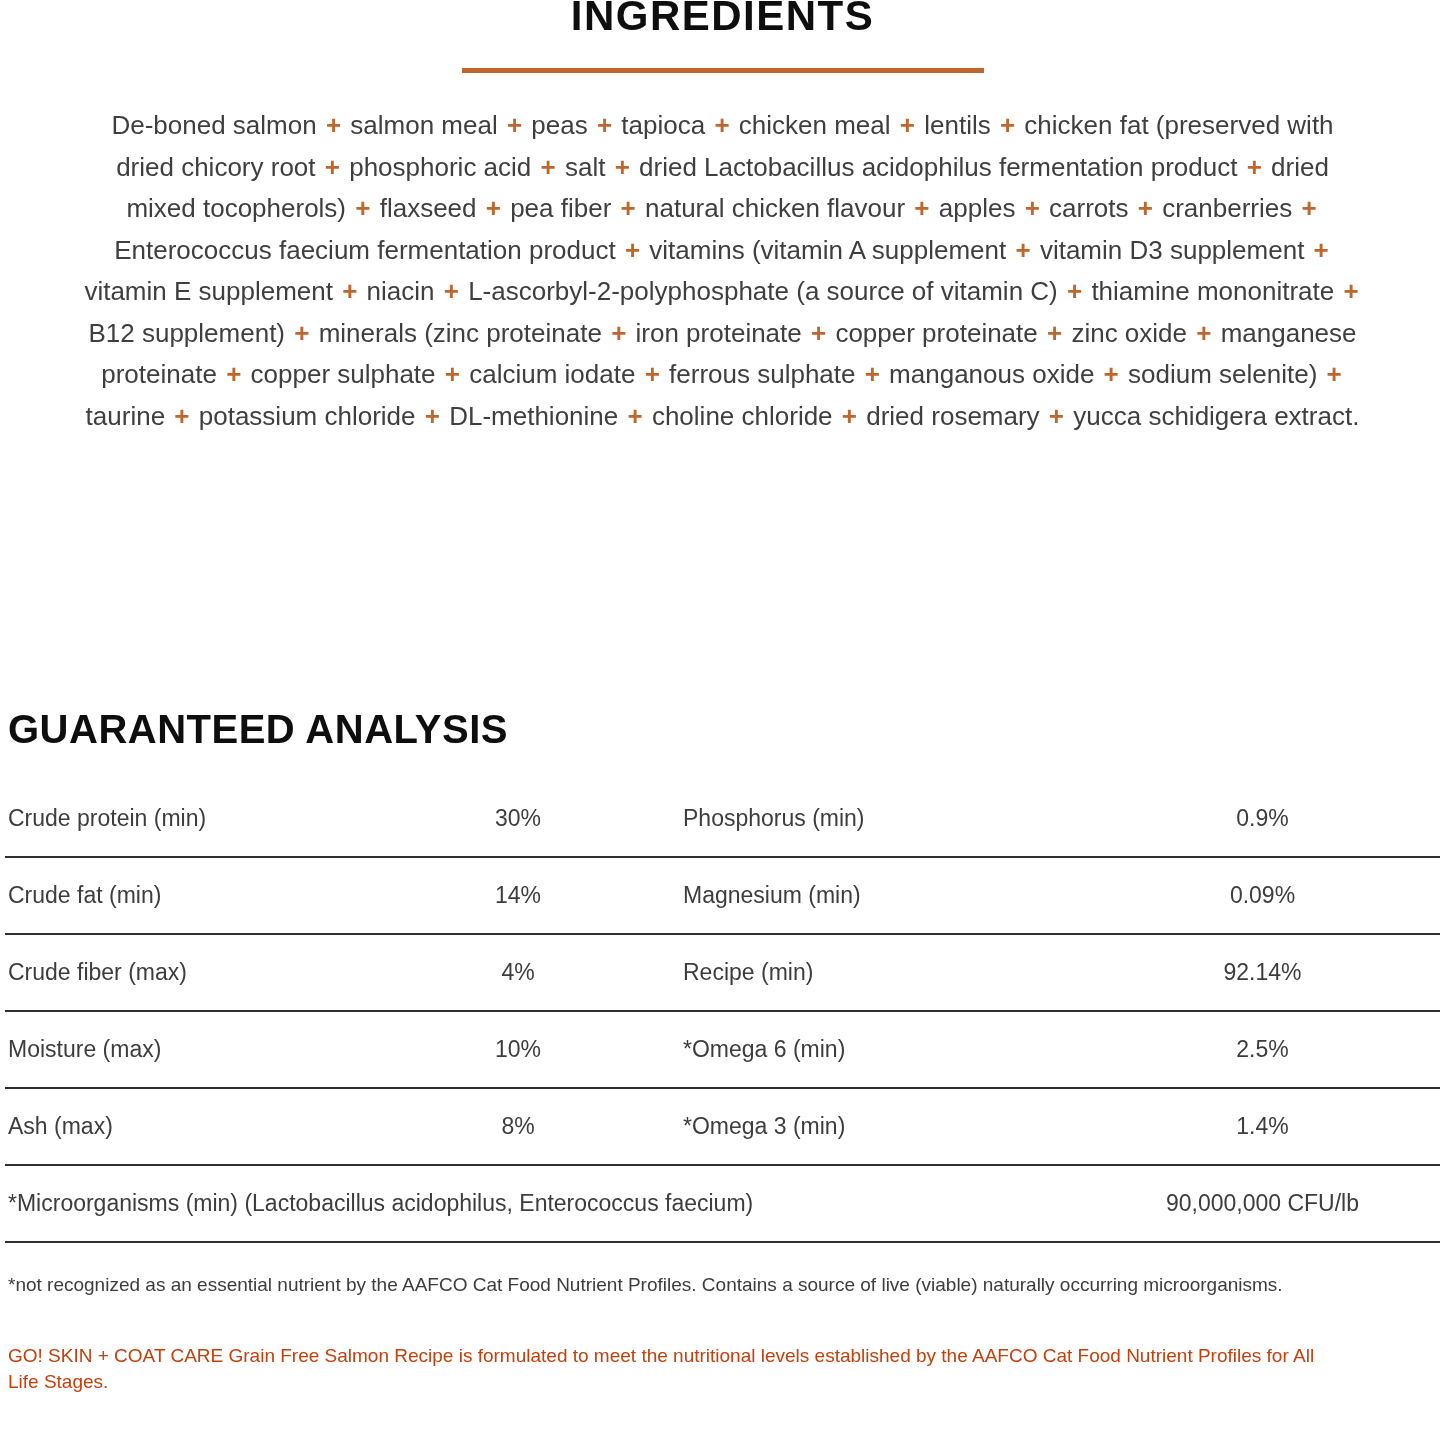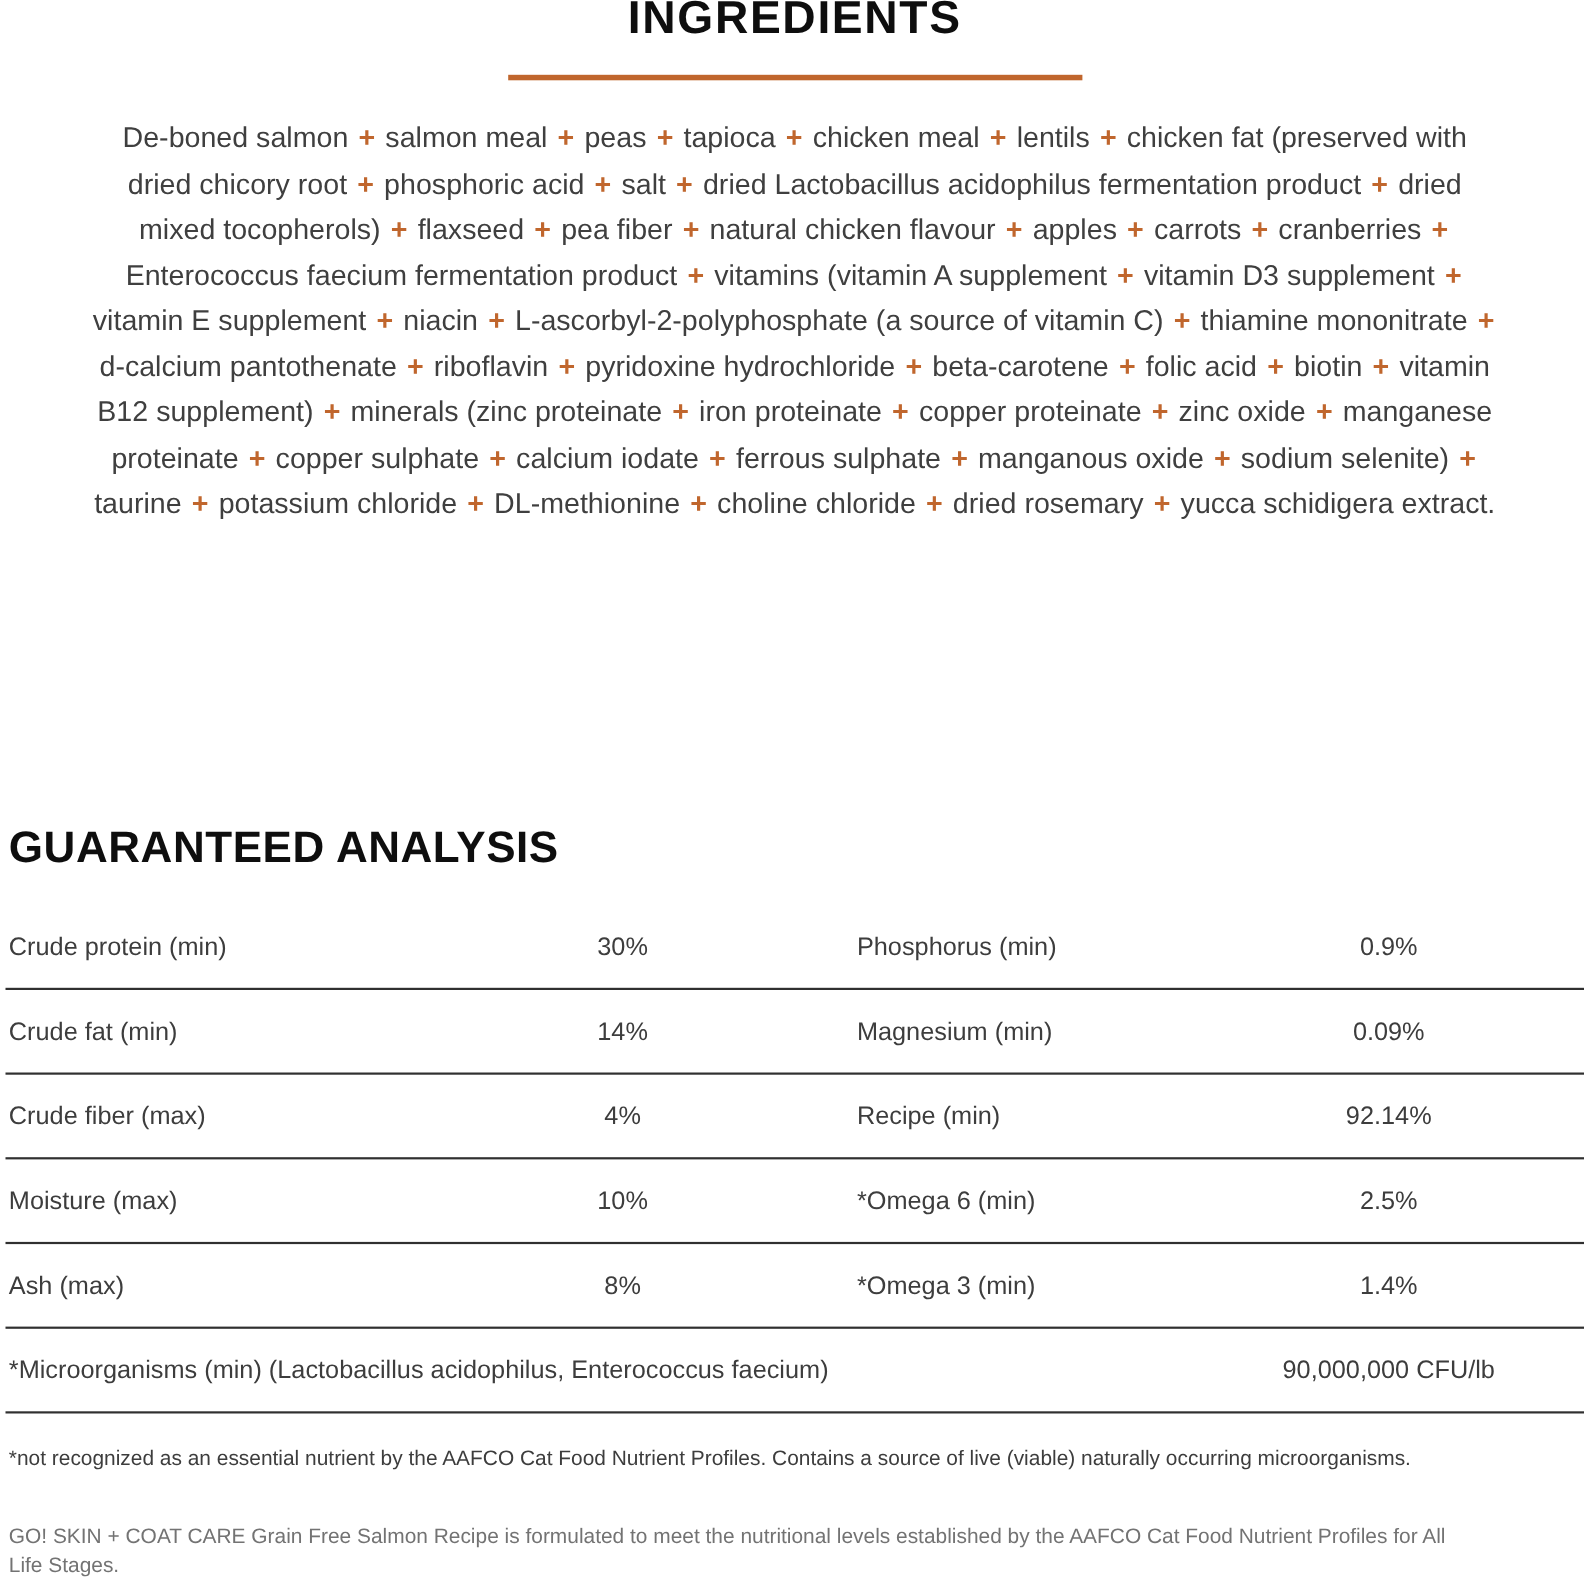--- a/index.html
+++ b/index.html
@@ -48,54 +48,52 @@
     color: #0e0e0e;
     margin: 272px 0 0 8px;
   }
   .ga-table { margin: 32px 5px 0 5px; }
   .ga-row {
     display: grid;
     grid-template-columns: 423px 180px 1fr 355px;
     align-items: center;
     height: 77px;
     border-bottom: 2px solid #303030;
-    gap: 48px;
   }
   .ga-row-full { grid-template-columns: 1fr 355px; }
   .ga-label, .ga-value { font-size: 23px; color: #3d3d3d; }
   .ga-label { padding-left: 3px; white-space: nowrap; }
   .ga-label-right { padding-left: 75px; }
   .ga-value { text-align: center; white-space: nowrap; }
   .footnote {
     margin: 30px 8px 0 8px;
     font-size: 19px;
     line-height: 24px;
     color: #3d3d3d;
   }
   .aafco {
     margin: 46px 8px 0 8px;
     font-size: 19px;
     line-height: 26px;
-    color: #737373;
+    color: #c2410c;
   }
   .aafco-line { white-space: nowrap; }
 </style>
 </head>
 <body>
 
 <section>
   <h1 class="ing-title">INGREDIENTS</h1>
   <div class="divider"></div>
   <div class="ingredients">
       <div class="ing-line">De-boned salmon <span class="plus">+</span> salmon meal <span class="plus">+</span> peas <span class="plus">+</span> tapioca <span class="plus">+</span> chicken meal <span class="plus">+</span> lentils <span class="plus">+</span> chicken fat (preserved with</div>
       <div class="ing-line">dried chicory root <span class="plus">+</span> phosphoric acid <span class="plus">+</span> salt <span class="plus">+</span> dried Lactobacillus acidophilus fermentation product <span class="plus">+</span> dried</div>
       <div class="ing-line">mixed tocopherols) <span class="plus">+</span> flaxseed <span class="plus">+</span> pea fiber <span class="plus">+</span> natural chicken flavour <span class="plus">+</span> apples <span class="plus">+</span> carrots <span class="plus">+</span> cranberries <span class="plus">+</span></div>
       <div class="ing-line">Enterococcus faecium fermentation product <span class="plus">+</span> vitamins (vitamin A supplement <span class="plus">+</span> vitamin D3 supplement <span class="plus">+</span></div>
       <div class="ing-line">vitamin E supplement <span class="plus">+</span> niacin <span class="plus">+</span> L-ascorbyl-2-polyphosphate (a source of vitamin C) <span class="plus">+</span> thiamine mononitrate <span class="plus">+</span></div>
-      <div class="ing-line">d-calcium pantothenate <span class="plus">+</span> riboflavin <span class="plus">+</span> pyridoxine hydrochloride <span class="plus">+</span> beta-carotene <span class="plus">+</span> folic acid <span class="plus">+</span> biotin <span class="plus">+</span> vitamin</div>
       <div class="ing-line">B12 supplement) <span class="plus">+</span> minerals (zinc proteinate <span class="plus">+</span> iron proteinate <span class="plus">+</span> copper proteinate <span class="plus">+</span> zinc oxide <span class="plus">+</span> manganese</div>
       <div class="ing-line">proteinate <span class="plus">+</span> copper sulphate <span class="plus">+</span> calcium iodate <span class="plus">+</span> ferrous sulphate <span class="plus">+</span> manganous oxide <span class="plus">+</span> sodium selenite) <span class="plus">+</span></div>
       <div class="ing-line">taurine <span class="plus">+</span> potassium chloride <span class="plus">+</span> DL-methionine <span class="plus">+</span> choline chloride <span class="plus">+</span> dried rosemary <span class="plus">+</span> yucca schidigera extract.</div>
     </div>
 </section>
 
 <section>
   <h2 class="ga-title">GUARANTEED ANALYSIS</h2>
   <div class="ga-table">
       <div class="ga-row">

